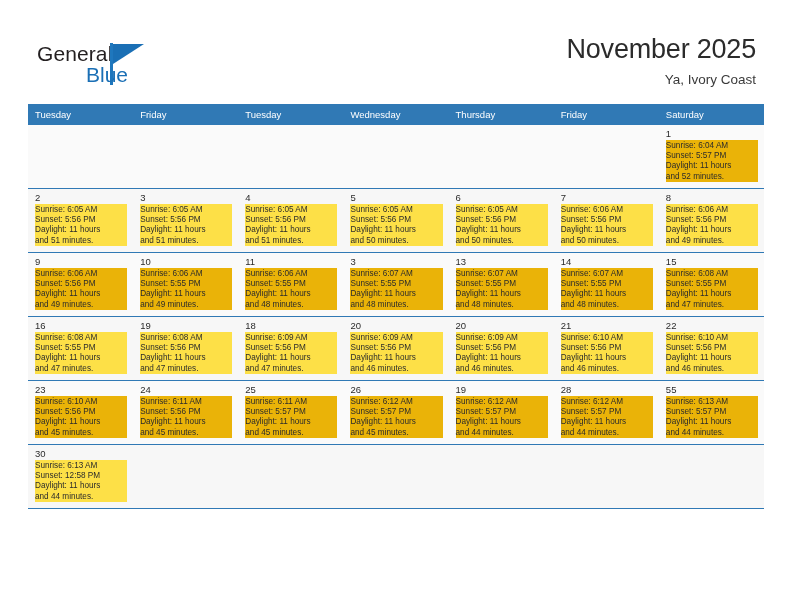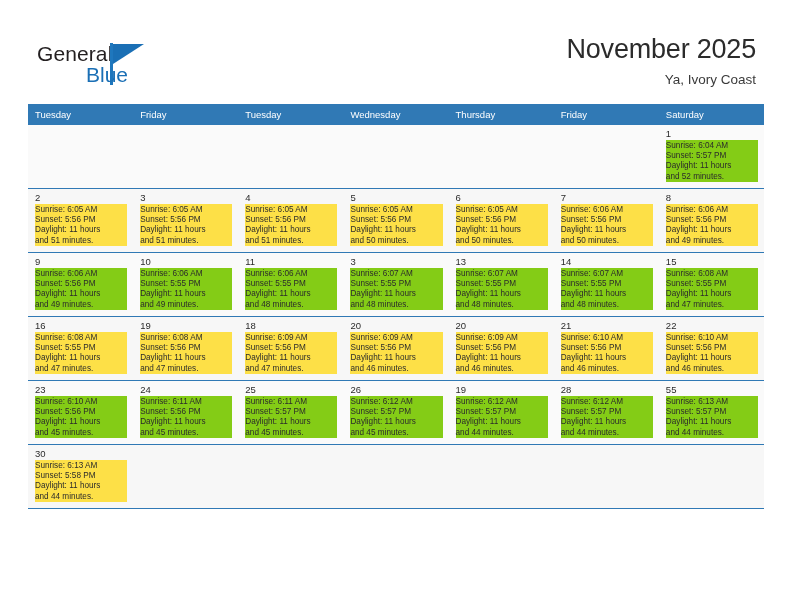--- a/index.html
+++ b/index.html
@@ -152,21 +152,21 @@
   tr.band td {
     background: #f7f7f7;
   }
   tr.band .dayinfo {
     background: #fde047;
   }
   tr.plain td {
     background: #fafafa;
   }
   tr.plain .dayinfo {
-    background: #84cc16;
+    background: #eab308;
   }
 </style>
 </head>
 <body>
 
 <div class="page">
 
   <div class="header">
 
     <div class="logo">
@@ -542,21 +542,21 @@
               </span>
             </div>
           </td>
         </tr>
         <tr class="band">
           <td>
             <div class="cell-inner">
               <span class="daynum">30</span>
               <span class="dayinfo">
                 <span>Sunrise: 6:13 AM</span>
-                <span>Sunset: 5:58 PM</span>
+                <span>Sunset: 12:58 PM</span>
                 <span>Daylight: 11 hours</span>
                 <span>and 44 minutes.</span>
               </span>
             </div>
           </td>
           <td class="empty">
             <div class="cell-inner"></div>
           </td>
           <td class="empty">
             <div class="cell-inner"></div>

